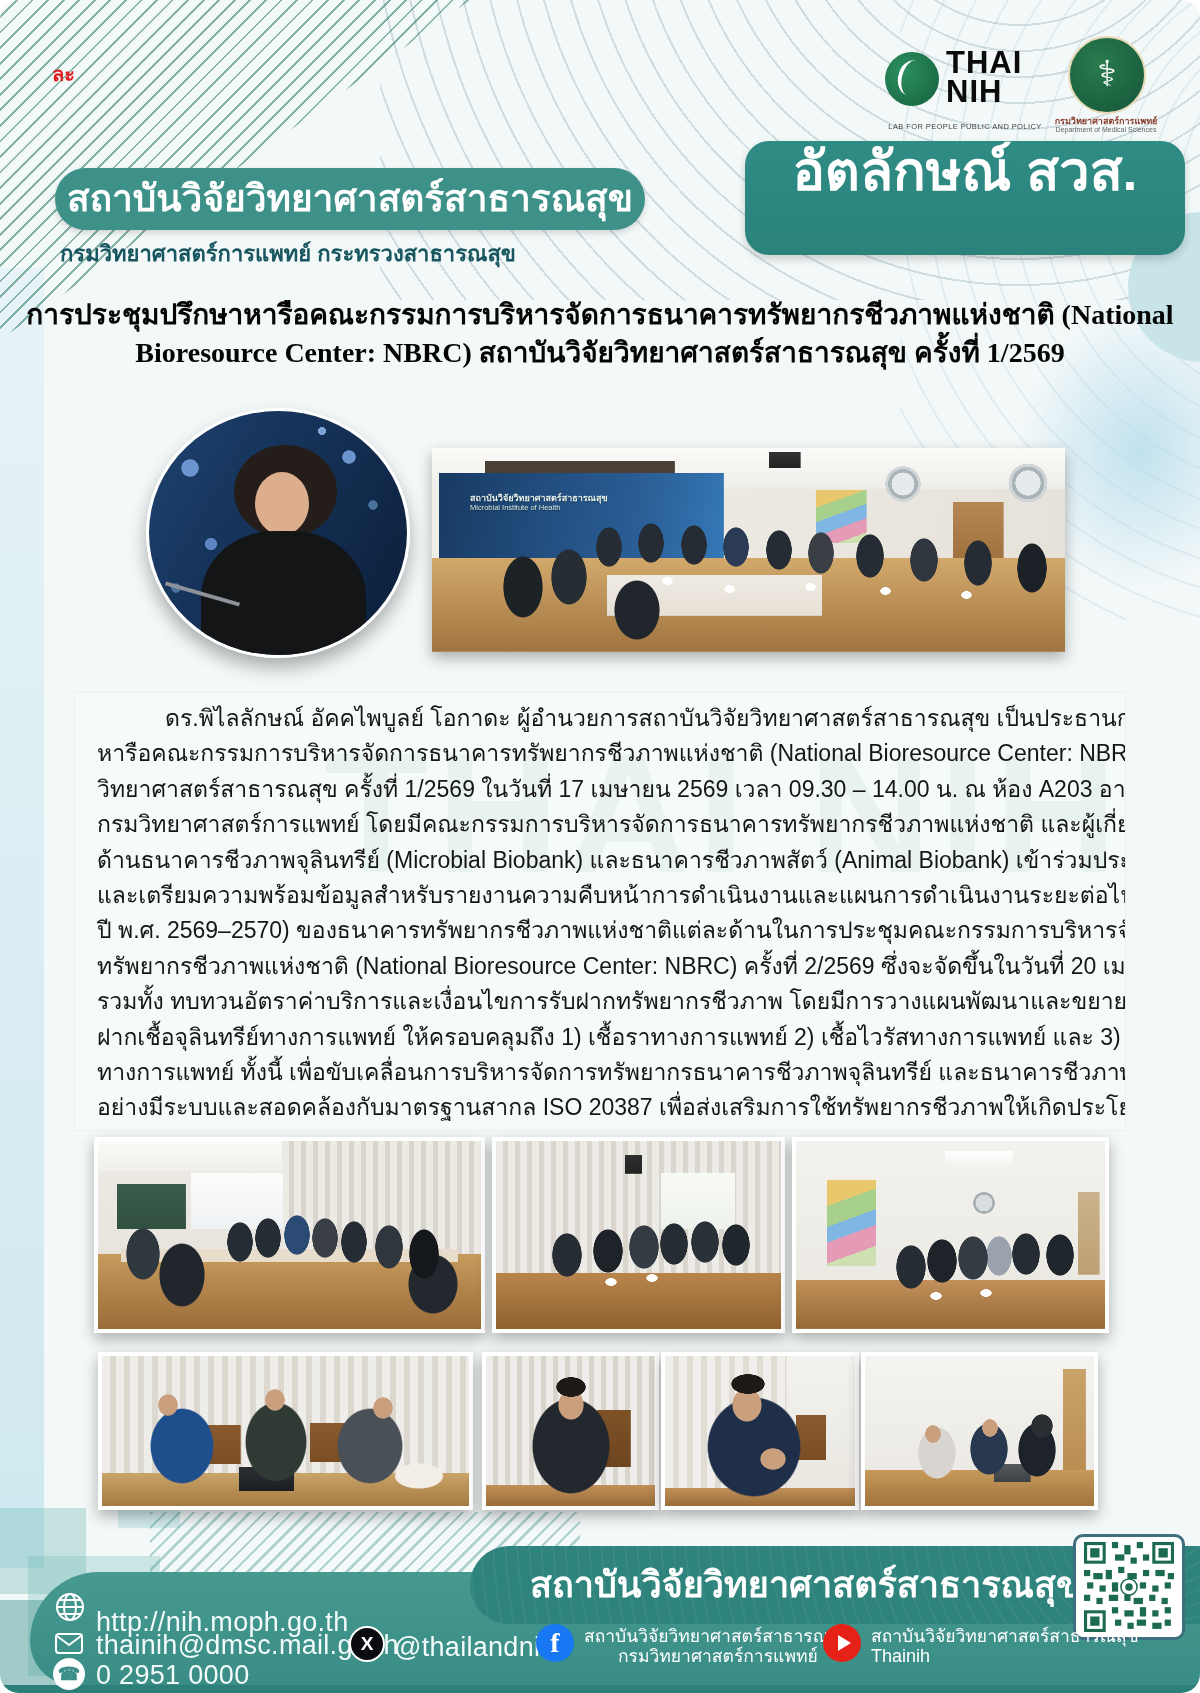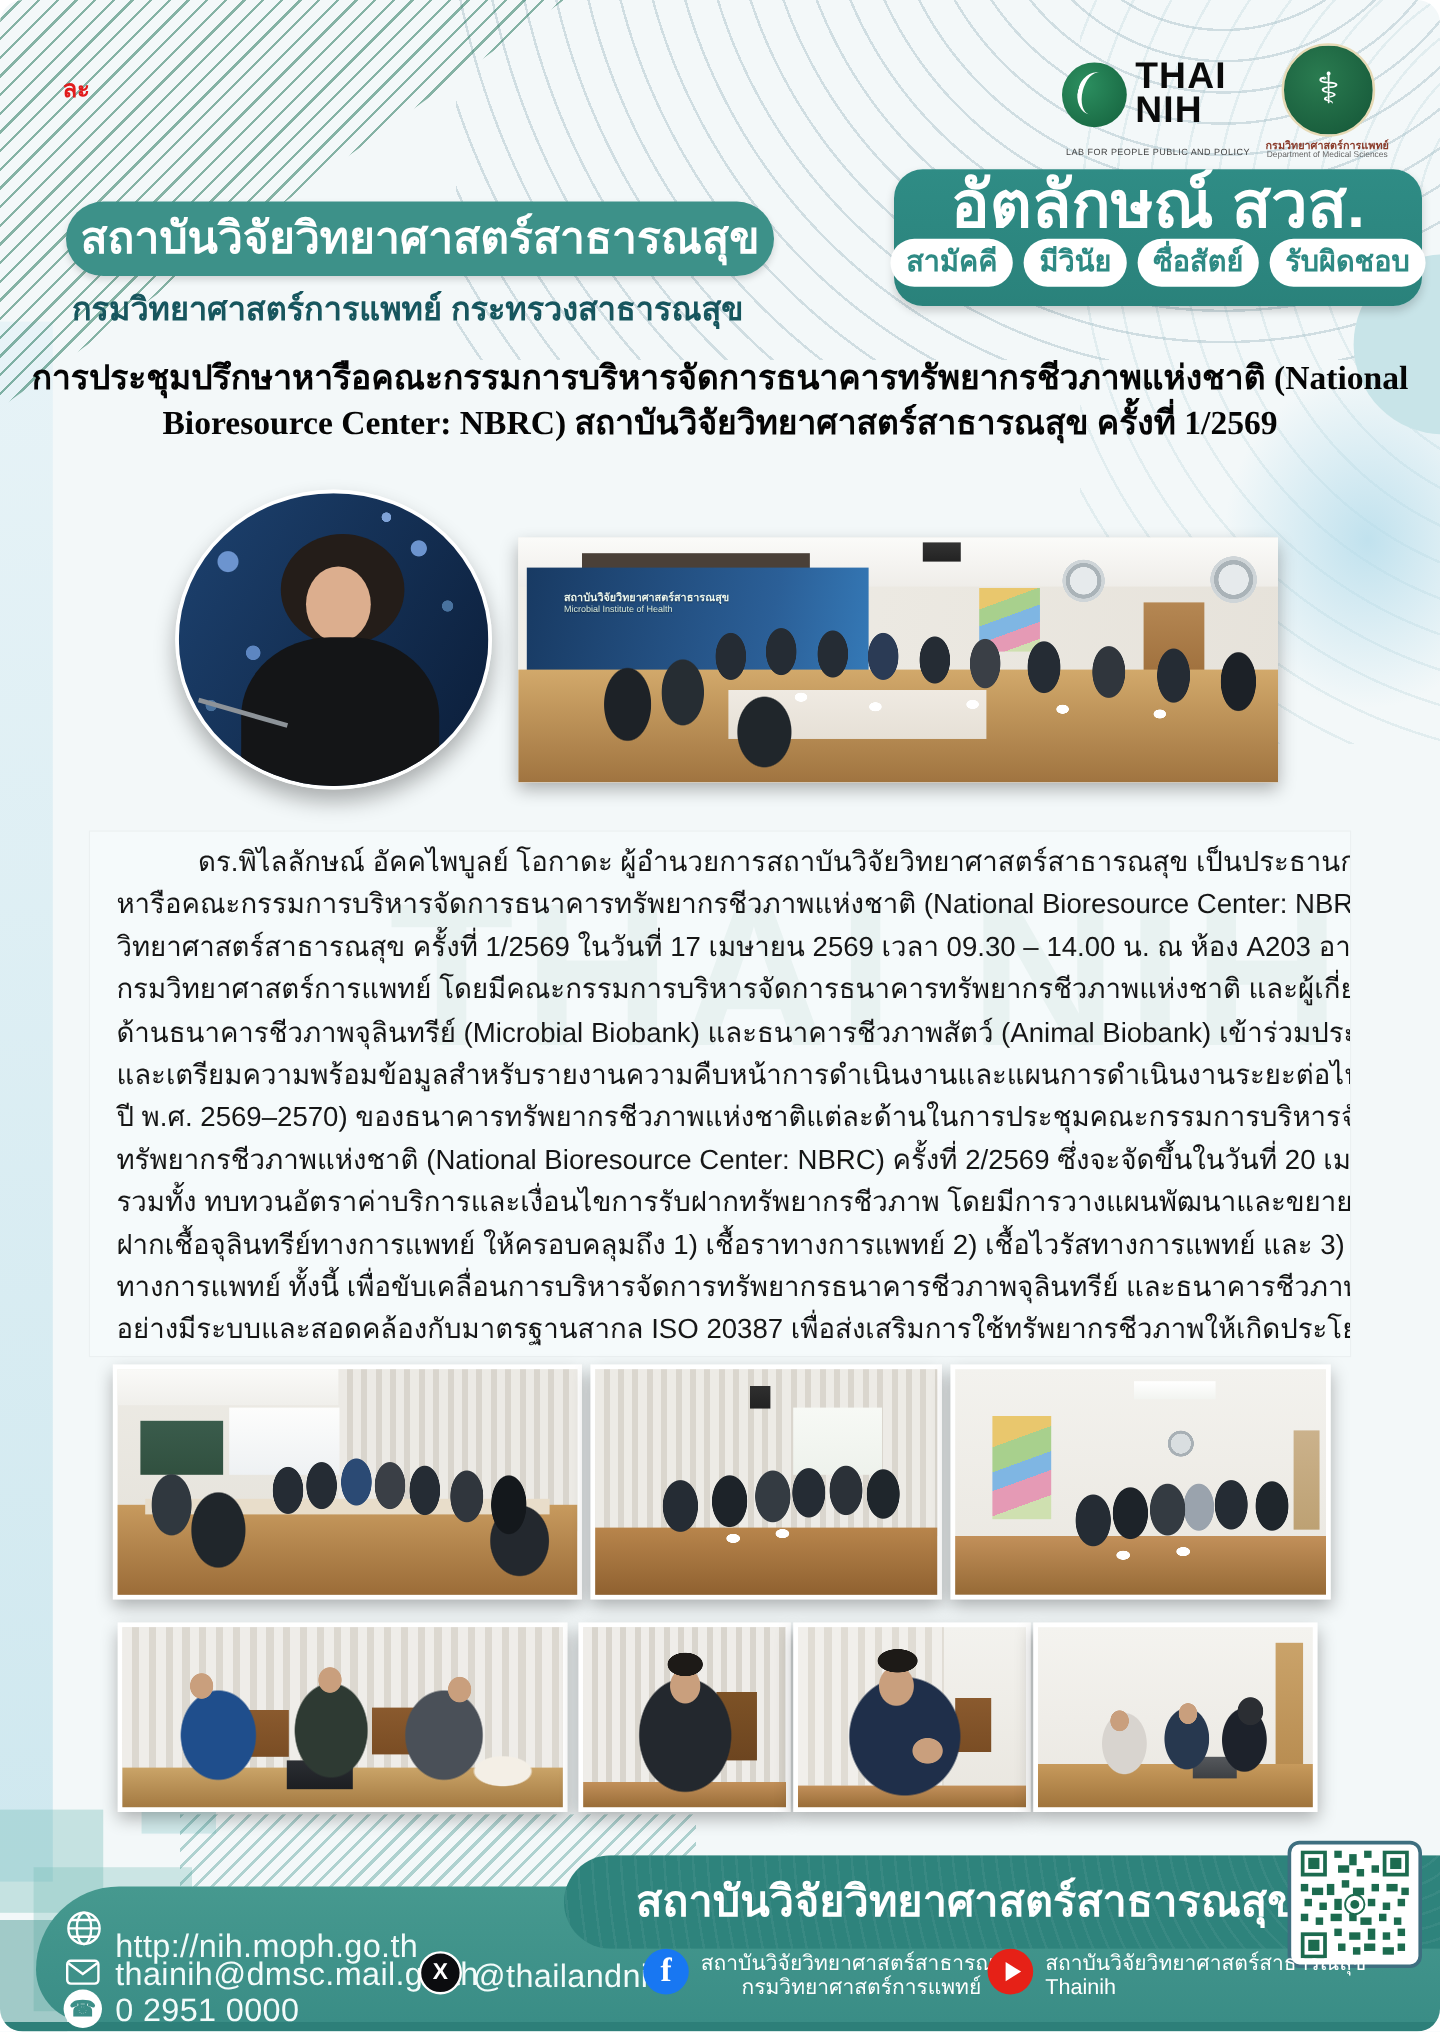--- a/index.html
+++ b/index.html
@@ -29,21 +29,21 @@
   .sq4{left:118px;top:1468px;width:62px;height:60px;background:rgba(180,222,224,.55);}
 
   
   .big-title{position:absolute;left:58px;top:0px;z-index:2;font-size:120px;line-height:170px;
     font-weight:800;color:#15754e;letter-spacing:-2px;
     text-shadow:3px 3px 0 #fff,-3px 3px 0 #fff,3px -3px 0 #fff,-3px -3px 0 #fff,0 8px 12px rgba(0,0,0,.18);}
   .red-artifact{position:absolute;left:52px;top:58px;z-index:3;font-size:20px;font-weight:700;color:#e11c1c;}
   .pill-subtitle{position:absolute;left:55px;top:168px;width:590px;height:62px;z-index:2;border-radius:32px;
     background:#3d9189;color:#fff;font-size:37px;font-weight:700;text-align:center;line-height:62px;
     box-shadow:0 3px 6px rgba(0,0,0,.15);}
-  .dept-line{position:absolute;left:60px;top:236px;z-index:2;font-size:27px;font-weight:700;color:#17565e;}
+  .dept-line{position:absolute;left:60px;top:236px;z-index:2;font-size:22px;font-weight:700;color:#17565e;}
 
   .thainih-logo{position:absolute;left:885px;top:52px;width:54px;height:54px;border-radius:50%;z-index:2;
     background:radial-gradient(circle at 35% 35%,#2c8f60,#14603c);}
   .thainih-logo i{position:absolute;left:13px;top:8px;width:24px;height:36px;border-radius:50%;
     border-left:4px solid #fff;transform:rotate(14deg);}
   .thainih-text{position:absolute;left:946px;top:48px;z-index:2;font-weight:800;color:#0b0b0b;
     font-size:31px;line-height:29px;letter-spacing:1px;}
   .thainih-tag{position:absolute;left:885px;top:110px;width:160px;z-index:2;font-size:7.5px;color:#444;
     letter-spacing:.4px;text-align:center;margin-top:12px;}
   .moph-seal{position:absolute;left:1068px;top:36px;width:74px;height:74px;border-radius:50%;z-index:2;
@@ -282,26 +282,20 @@
     <div>NIH</div>
   </div>
   <div class="thainih-tag">LAB FOR PEOPLE PUBLIC AND POLICY</div>
 
   <div class="moph-seal">⚕</div>
   <div class="moph-thai">กรมวิทยาศาสตร์การแพทย์</div>
   <div class="moph-eng">Department of Medical Sciences</div>
 
   <div class="identity-box">
     <div class="identity-title">อัตลักษณ์ สวส.</div>
-    <div class="identity-pills">
-      <span class="identity-pill">สามัคคี</span>
-      <span class="identity-pill">มีวินัย</span>
-      <span class="identity-pill">ซื่อสัตย์</span>
-      <span class="identity-pill">รับผิดชอบ</span>
-    </div>
   </div>
 
   <div class="art-title t1">การประชุมปรึกษาหารือคณะกรรมการบริหารจัดการธนาคารทรัพยากรชีวภาพแห่งชาติ (National</div>
   <div class="art-title t2">Bioresource Center: NBRC) สถาบันวิจัยวิทยาศาสตร์สาธารณสุข ครั้งที่ 1/2569</div>
 
   <div class="portrait">
     <div class="hair"></div>
     <div class="face"></div>
     <div class="torso"></div>
     <div class="mic"></div>

